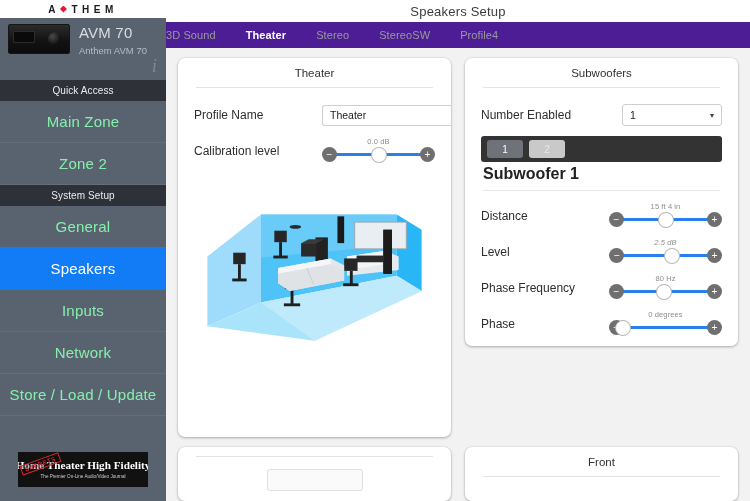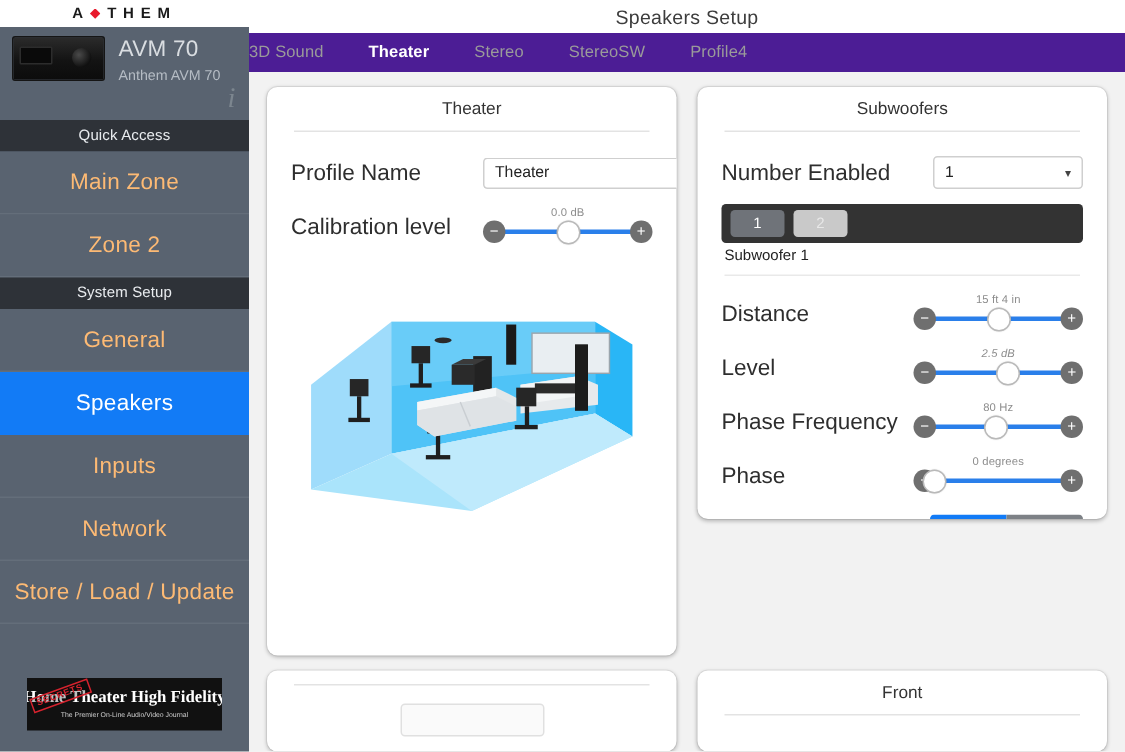--- a/index.html
+++ b/index.html
@@ -63,21 +63,21 @@
     font-family: "Liberation Serif", serif; line-height: 1;
     user-select: none;
   }
   .sec-header {
     height: 21px; background: #2e3238; color: #e9ecef;
     font-size: 10px; display: flex; align-items: center; justify-content: center;
     letter-spacing: .1px;
   }
   .nav-item {
     height: 42px; display: flex; align-items: center; justify-content: center;
-    color: #fdba74; font-size: 15px; letter-spacing: .2px;
+    color: #86efac; font-size: 15px; letter-spacing: .2px;
     border-bottom: 1px solid #646e7a; background: #596370;
     cursor: pointer;
   }
   .nav-item.active { background: #127bf6; color: #ffffff; border-bottom-color: #127bf6; }
   .sidebar-filler { flex: 1 1 auto; background: #596370; border-bottom: 0; }
   .sidebar-logo-wrap {
     padding: 0 8px 14px 8px; background: #596370;
     display: flex; align-items: flex-end; justify-content: center;
   }
   .htf-logo {
@@ -135,21 +135,21 @@
     position: relative; overflow: hidden;
   }
   .card-title {
     text-align: center; font-size: 11.5px; color: #333; padding-bottom: 8px;
   }
   .card-rule { height: 1px; background: #e3e3e3; margin: 0 2px 12px 2px; }
 
   .row {
     display: flex; align-items: center; min-height: 30px; margin-bottom: 6px;
   }
-  .row-label { font-size: 15px; color: #2e2e2e; flex: 0 0 128px; }
+  .row-label { font-size: 12px; color: #2e2e2e; flex: 0 0 128px; }
   .row-ctl { flex: 1 1 auto; display: flex; align-items: center; }
 
   
   .profile-group { display: flex; width: 100%; max-width: 152px; height: 21px; }
   .profile-input {
     flex: 1 1 auto; border: 1px solid #cfcfcf; border-right: none;
     border-radius: 3px 0 0 3px; font-size: 10.5px; color: #222;
     padding: 0 7px; background: #fff; font-family: "Liberation Sans", sans-serif;
     outline: none;
   }
@@ -201,21 +201,21 @@
     background: #333333; border-radius: 3px; height: 26px;
     display: flex; align-items: center; padding: 0 6px; margin: 6px 0 3px 0;
   }
   .subtab {
     width: 36px; height: 18px; border-radius: 3px; margin-right: 6px;
     font-size: 10px; color: #ffffff; display: flex; align-items: center;
     justify-content: center; cursor: pointer;
   }
   .subtab.sel { background: #6f7379; }
   .subtab.dis { background: #c9c9c9; color: #e8e8e8; cursor: default; }
-  .sub-name { font-size: 10px; color: #222; margin: 2px 0 7px 2px; }
+  .sub-name { font-size: 16px; color: #222; margin: 2px 0 7px 2px; font-weight: bold; }
   .sub-rule { height: 1px; background: #e9e9e9; margin: 0 2px 10px 2px; }
 
   
   .segmented {
     display: flex; width: 100%; max-width: 102px; height: 20px;
     border-radius: 3px; overflow: hidden;
   }
   .seg {
     flex: 1 1 50%; display: flex; align-items: center; justify-content: center;
     font-size: 9.5px; color: #fff; cursor: pointer;

